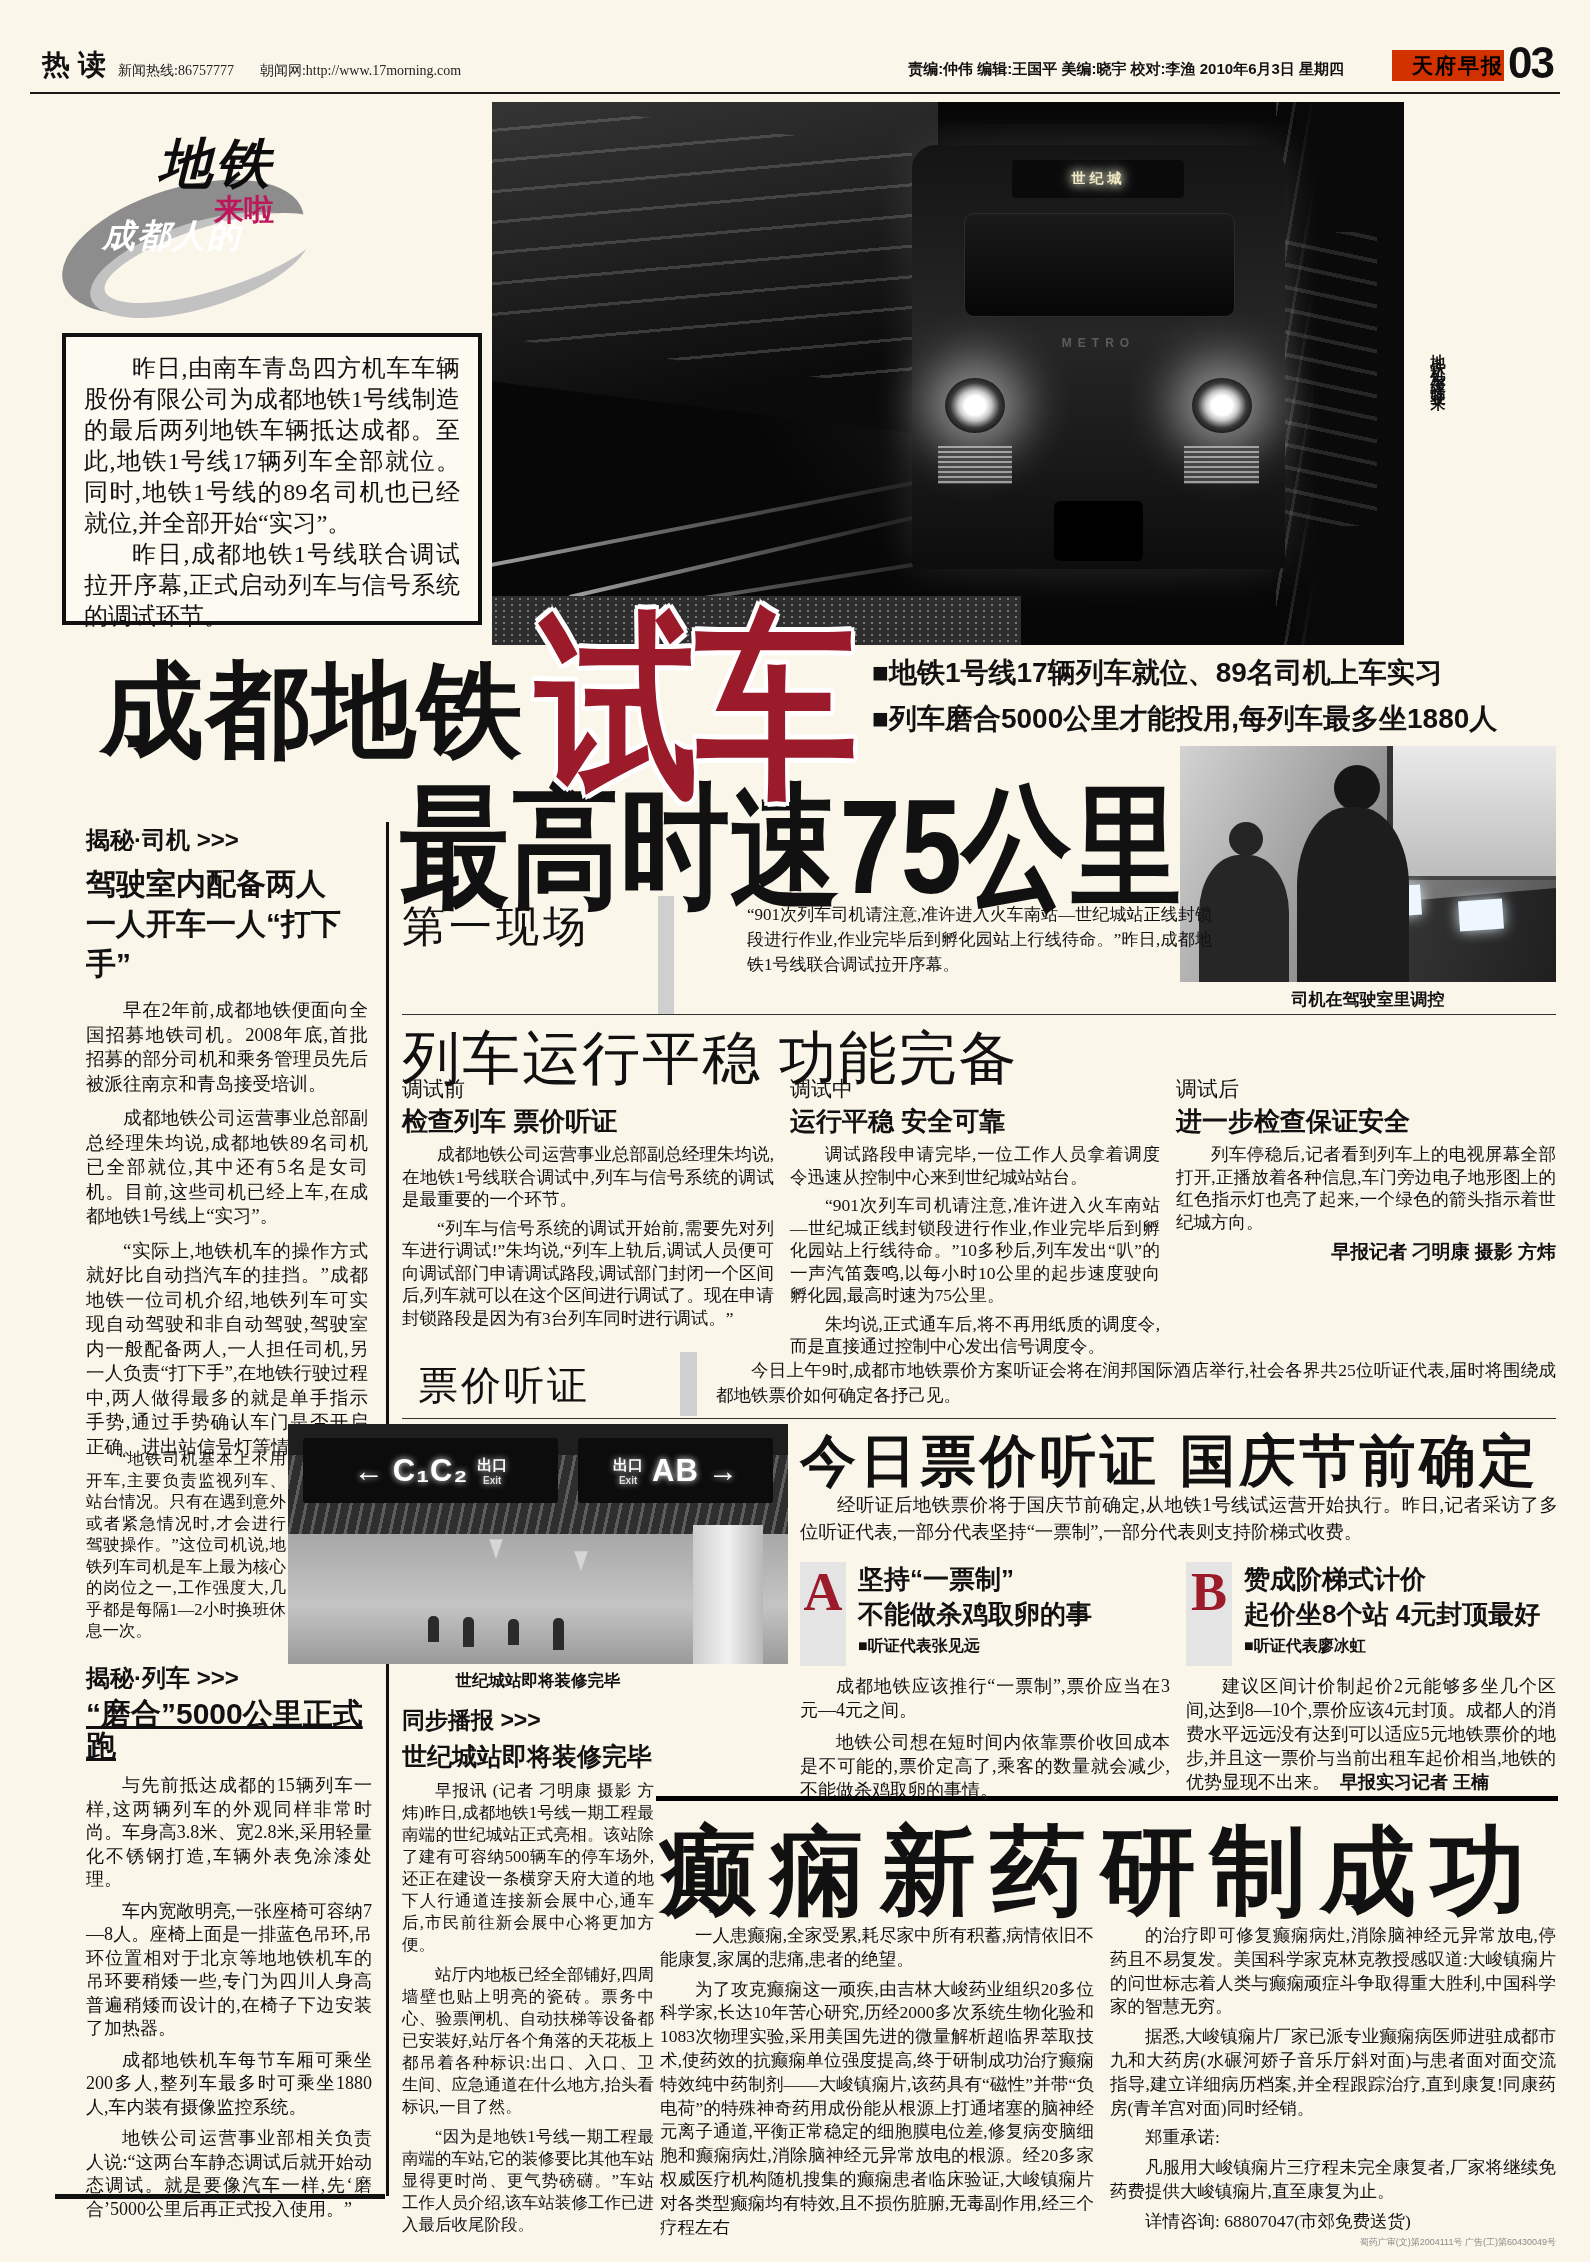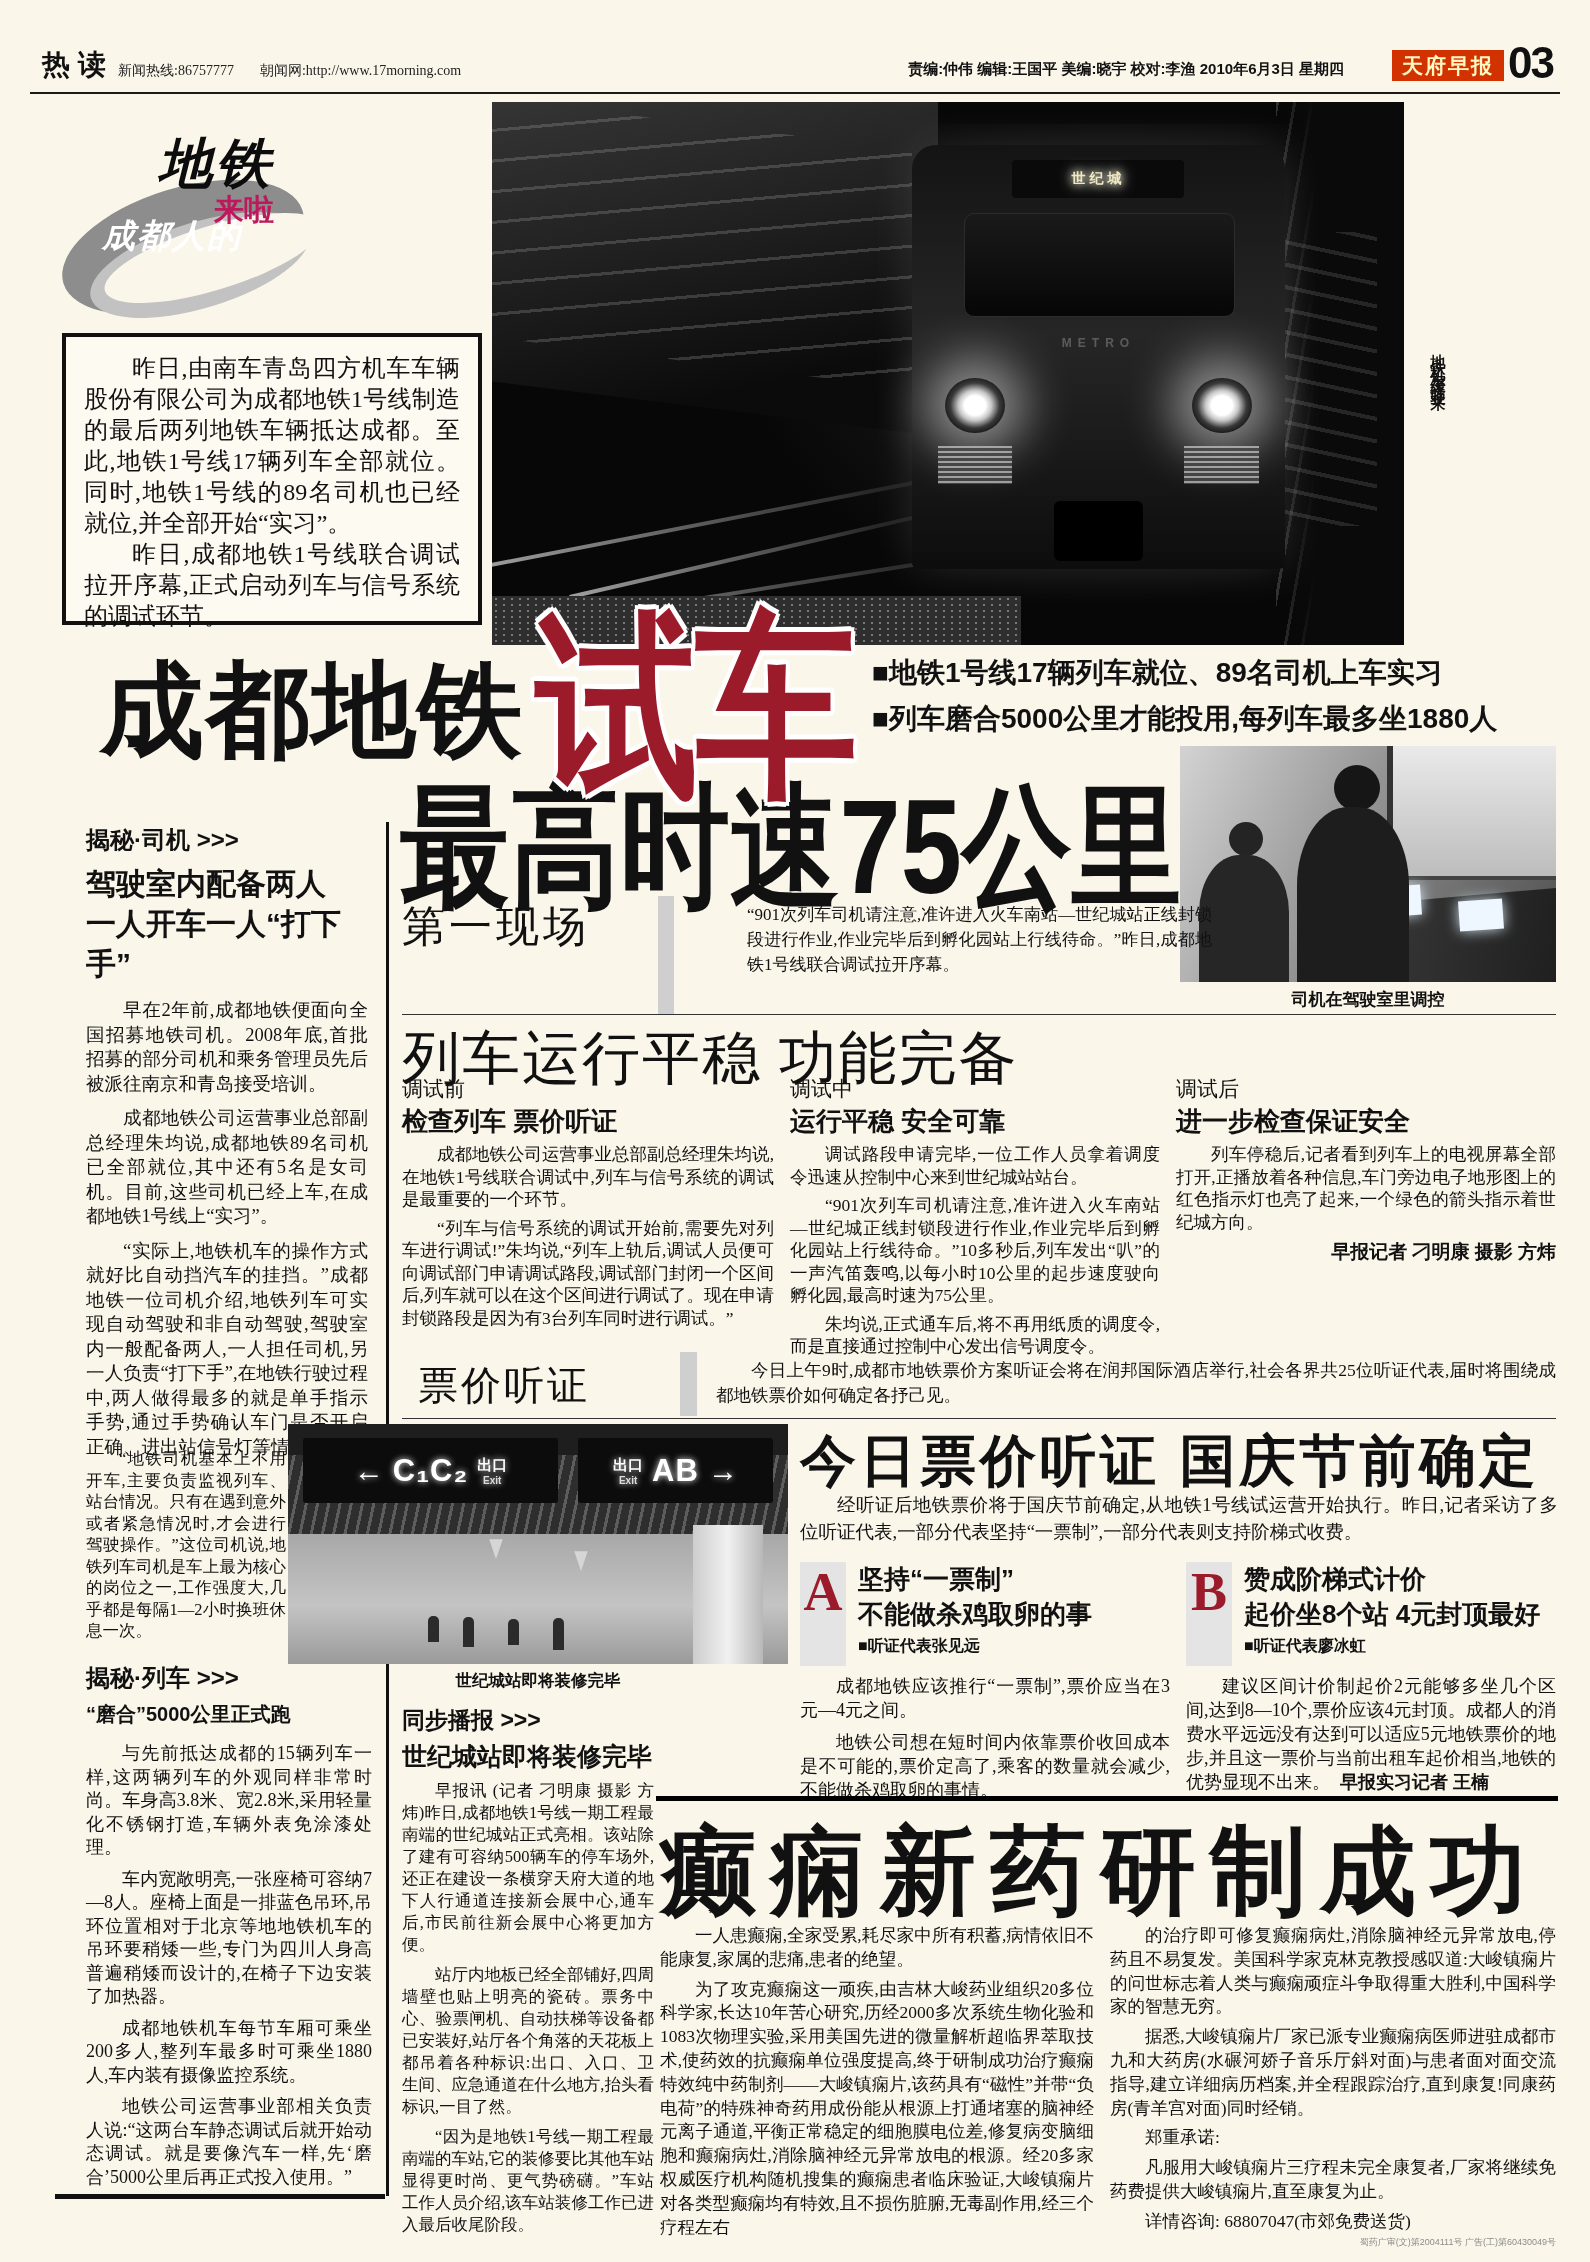--- a/index.html
+++ b/index.html
@@ -10,22 +10,22 @@
   html,body{margin:0;padding:0;background:#fbf6ea;}
   #page{position:relative;width:1590px;height:2262px;background:#fbf6ea;overflow:hidden;
         font-family:var(--serif);color:#111;}
   .abs{position:absolute;}
   .para{margin:0 0 6px 0;text-indent:2em;text-align:justify;}
   
   .hd-section{left:42px;top:46px;font:600 28px var(--sans);letter-spacing:8px;}
   .hd-contact{left:118px;top:62px;font:14px var(--serif);color:#222;}
   .hd-contact span{margin-right:26px;}
   .hd-editors{left:824px;top:60px;width:520px;font:700 15px var(--sans);text-align:right;white-space:nowrap;}
-  .hd-masthead{left:1392px;top:50px;width:112px;height:31px;background:#d23200;color:#fef9c3;
-       font:800 21px var(--sans);letter-spacing:2px;text-align:center;line-height:31px;}
+  .hd-masthead{left:1392px;top:50px;width:112px;height:31px;background:#d23200;color:#000000;
+       font:800 21px var(--sans);letter-spacing:2px;text-align:right;line-height:31px;}
   .hd-pagenum{left:1508px;top:38px;font:900 44px var(--sans);letter-spacing:-2px;}
   .hd-rule{left:30px;top:92px;width:1530px;height:2px;background:#1a1a1a;}
   
   #logo{left:56px;top:126px;width:262px;height:202px;}
   .lg-e1{position:absolute;left:2px;top:62px;width:250px;height:118px;background:#8d8d8d;border-radius:50%;transform:rotate(-17deg);}
   .lg-e2{position:absolute;left:30px;top:96px;width:228px;height:86px;background:#c2c2c2;border-radius:50%;transform:rotate(-17deg);}
   .lg-e3{position:absolute;left:44px;top:100px;width:226px;height:64px;background:#fbf6ea;border-radius:50%;transform:rotate(-17deg);}
   .lg-line1{position:absolute;left:46px;top:88px;font:800 33px var(--sans);font-style:italic;color:#fff;z-index:3;letter-spacing:2px;}
   .lg-line2{position:absolute;left:102px;top:2px;font:900 54px var(--sans);font-style:italic;letter-spacing:4px;color:#0c0c0c;z-index:4;}
   .lg-line3{position:absolute;left:158px;top:64px;font:800 30px var(--sans);color:#be185d;z-index:4;}
@@ -80,21 +80,21 @@
   .bh-bullets{left:872px;top:650px;width:690px;font:700 28px var(--sans);line-height:46px;z-index:5;}
   .bh-sub{left:400px;top:758px;font:900 134px var(--sans);transform:scaleX(.82);transform-origin:left top;
      letter-spacing:0;z-index:4;}
   
   .kicker{font:700 24px var(--sans);}
   .colTitle{font:800 30px var(--sans);line-height:40px;margin-top:8px;}
   #revealDriver{left:86px;top:824px;width:282px;font-size:18.5px;line-height:24.5px;}
   #revealDriver .para{margin-top:10px;}
   #revealDriverNarrow{left:86px;top:1448px;width:200px;font-size:16.5px;line-height:21.5px;}
   #revealTrain{left:86px;top:1662px;width:286px;font-size:18px;line-height:23.5px;}
-  #revealTrain .colTitle{font-size:20px;line-height:32px;margin-top:4px;}
+  #revealTrain .colTitle{font-size:30px;line-height:32px;margin-top:4px;text-decoration:underline;}
   #revealTrain .para{margin-top:8px;}
   .vdivider{left:386px;top:822px;width:3px;height:1374px;background:#111;}
   .blRule{left:55px;top:2194px;width:330px;height:5px;background:#111;}
   
   #photoDriver{left:1180px;top:746px;width:376px;height:236px;overflow:hidden;
      background:linear-gradient(115deg,#d3d3d3,#a9a9a9 30%,#7d7d7d 60%,#4f4f4f);}
   .pd-window{position:absolute;left:55%;top:0;width:45%;height:55%;
      background:linear-gradient(#eaeaea,#bdbdbd);border-left:6px solid #333;border-bottom:4px solid #444;}
   .pd-console{position:absolute;right:0;bottom:-6%;width:60%;height:46%;
      background:linear-gradient(100deg,#3d3d3d,#1f1f1f);transform:skewY(-5deg);transform-origin:right;}

